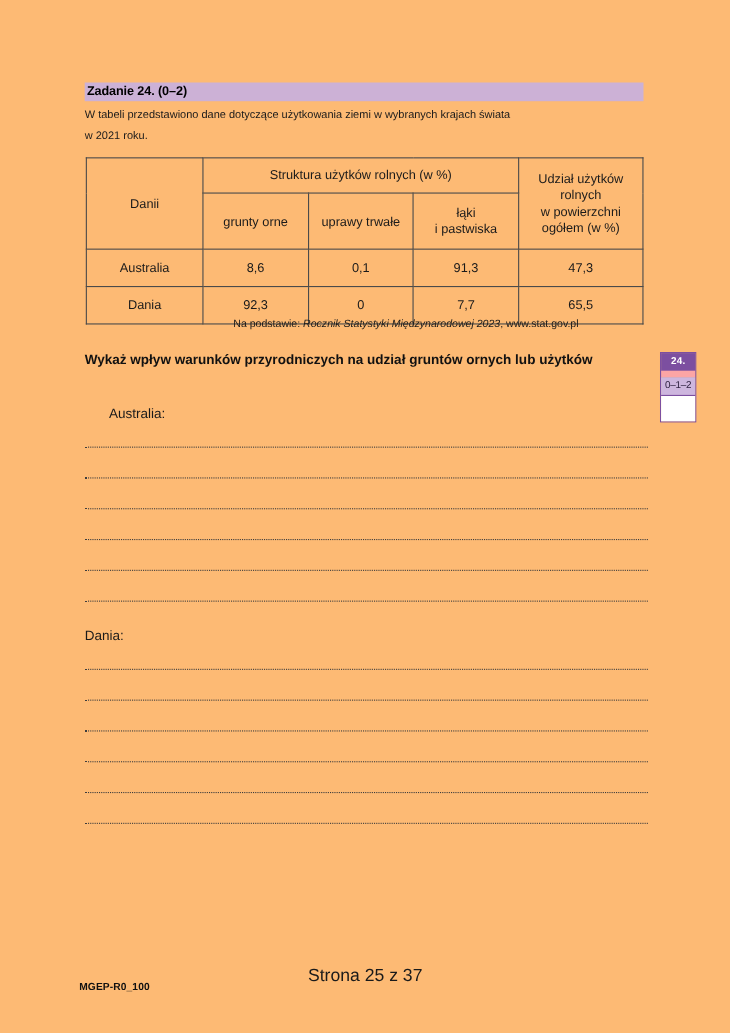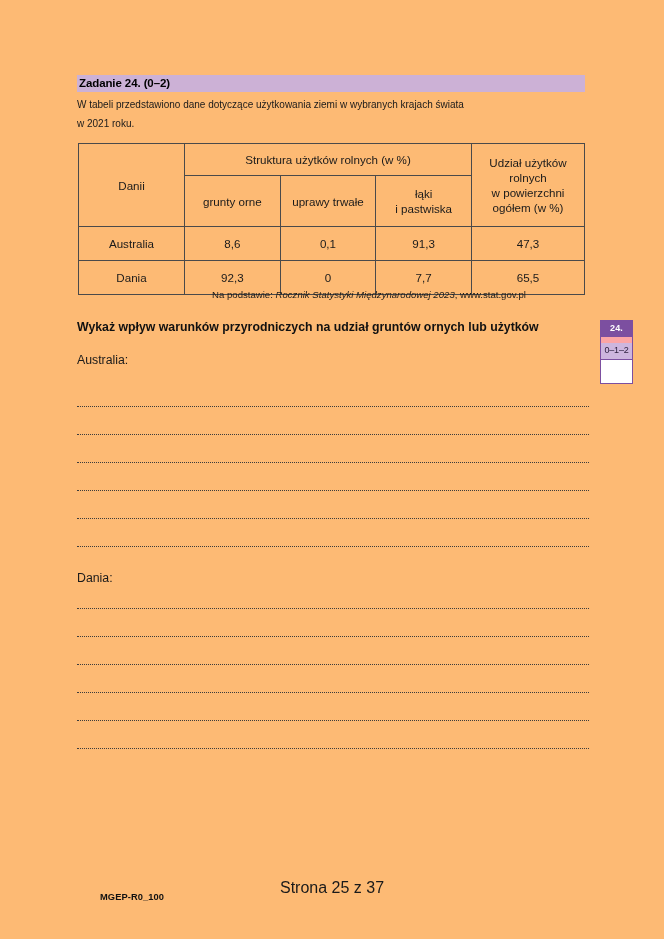--- a/index.html
+++ b/index.html
@@ -147,42 +147,41 @@
 
   
   .answer-label {
     position: absolute;
     left: 77px;
     font-size: 12.3px;
     line-height: 17px;
     color: #1a1a1a;
     white-space: nowrap;
   }
-  .label-australia { top: 352px; }
+  .label-australia { top: 368px; margin-left: 22px; }
   .label-dania     { top: 570px; }
 
   .dotline {
     position: absolute;
     left: 77px;
     width: 512px;
     height: 1px;
     border-bottom: 1.4px dotted #3c3c3c;
   }
 
   
   .footer-code {
     position: absolute;
     left: 72px;
     top: 892px;
     font-size: 9.3px;
     font-weight: bold;
     letter-spacing: 0.1px;
     color: #111111;
     white-space: nowrap;
-    margin-left: 28px;
   }
   .footer-page {
     position: absolute;
     left: 0;
     top: 879px;
     width: 664px;
     text-align: center;
     font-size: 16px;
     color: #1a1a1a;
   }

